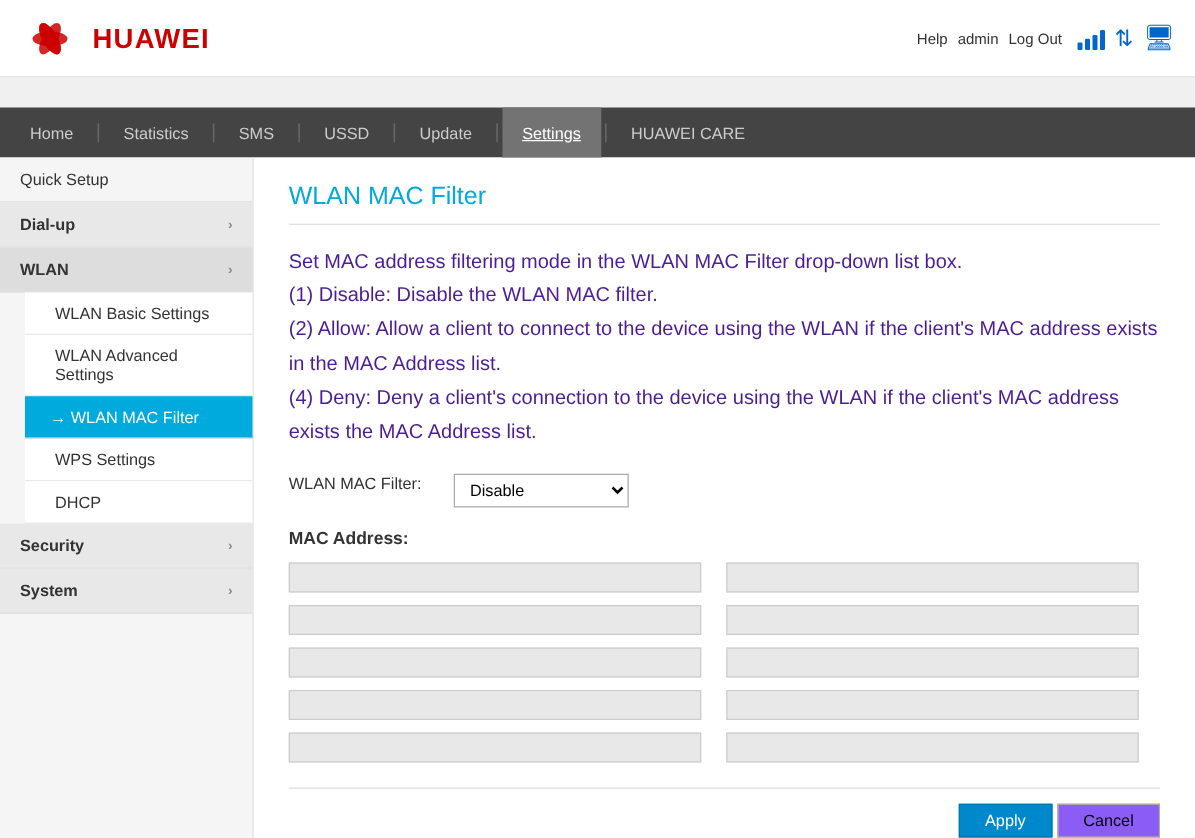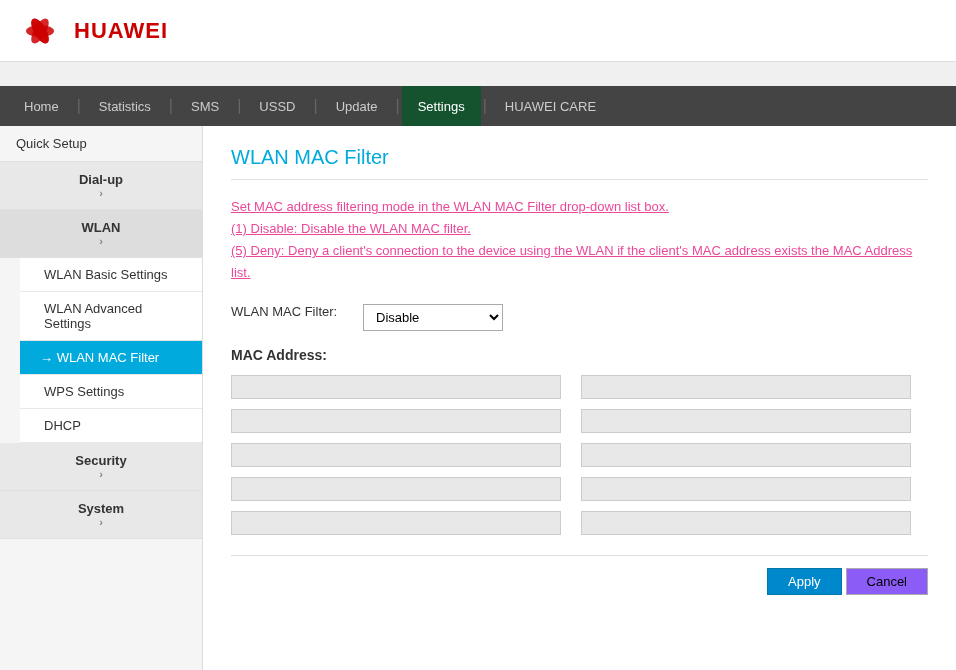--- a/index.html
+++ b/index.html
@@ -78,22 +78,23 @@
       color: #ccc;
       font-size: 13px;
       padding: 0 16px;
       height: 40px;
       display: flex;
       align-items: center;
       cursor: pointer;
       position: relative;
     }
     .nav-item.active {
-      background: #14532d;
+      background: #737373;
       color: #fff;
+      text-decoration: underline;
     }
     .nav-separator {
       color: #666;
       font-size: 16px;
       padding: 0 2px;
     }
 
     
     .content-area {
       display: flex;
@@ -114,21 +115,20 @@
       display: flex;
       align-items: center;
       justify-content: space-between;
       border-bottom: 1px solid #e0e0e0;
       color: #333;
     }
     .sidebar-item.section {
       background: #e8e8e8;
       font-weight: bold;
       color: #333;
-      flex-direction: column;
     }
     .sidebar-sub {
       padding: 9px 24px;
       font-size: 13px;
       cursor: pointer;
       border-bottom: 1px solid #e8e8e8;
       color: #333;
       background: #fff;
       margin-left: 20px;
     }
@@ -152,25 +152,24 @@
     }
     .page-title {
       font-size: 20px;
       color: #00aadd;
       font-weight: normal;
       margin-bottom: 16px;
       padding-bottom: 10px;
       border-bottom: 1px solid #e0e0e0;
     }
     .description {
-      font-size: 13px;
-      color: #ec4899;
+      font-size: 16px;
+      color: #4c1d95;
       line-height: 1.7;
       margin-bottom: 20px;
-      text-decoration: underline;
     }
     .filter-row {
       display: flex;
       align-items: flex-start;
       margin-bottom: 16px;
       gap: 12px;
     }
     .filter-label {
       font-size: 13px;
       color: #333;
@@ -236,20 +235,37 @@
   <div class="logo-area">
 
     <svg class="logo-icon" viewBox="0 0 48 36" xmlns="http://www.w3.org/2000/svg">
       <ellipse cx="24" cy="18" rx="6" ry="14" fill="#cc0000" transform="rotate(-30 24 18)" opacity="0.85"></ellipse>
       <ellipse cx="24" cy="18" rx="6" ry="14" fill="#cc0000" transform="rotate(30 24 18)" opacity="0.85"></ellipse>
       <ellipse cx="24" cy="18" rx="6" ry="14" fill="#cc0000" transform="rotate(90 24 18)" opacity="0.85"></ellipse>
       <ellipse cx="24" cy="18" rx="6" ry="14" fill="#cc0000" transform="rotate(150 24 18)" opacity="0.85"></ellipse>
     </svg>
     <span class="logo-text">HUAWEI</span>
   </div>
+  <div class="top-right">
+    <div class="top-links">
+      <span>Help</span>
+      <span>admin</span>
+      <span>Log Out</span>
+    </div>
+    <div class="status-icons">
+      <div class="signal-bars">
+        <div class="bar"></div>
+        <div class="bar"></div>
+        <div class="bar"></div>
+        <div class="bar"></div>
+      </div>
+      <span class="screen-icon" style="font-size:18px; color:#0066cc;">⇅</span>
+      <span class="screen-icon">🖥</span>
+    </div>
+  </div>
 </div>
 
 <nav class="main-nav">
   <span class="nav-item">Home</span>
   <span class="nav-separator">|</span>
   <span class="nav-item">Statistics</span>
   <span class="nav-separator">|</span>
   <span class="nav-item">SMS</span>
   <span class="nav-separator">|</span>
   <span class="nav-item">USSD</span>
@@ -299,21 +315,22 @@
       <span class="chevron">›</span>
     </div>
   </aside>
 
   <main class="main-panel">
     <h1 class="page-title">WLAN MAC Filter</h1>
 
     <div class="description">
       <p>Set MAC address filtering mode in the WLAN MAC Filter drop-down list box.</p>
       <p>(1) Disable: Disable the WLAN MAC filter.</p>
-      <p>(5) Deny: Deny a client's connection to the device using the WLAN if the client's MAC address exists the MAC Address list.</p>
+      <p>(2) Allow: Allow a client to connect to the device using the WLAN if the client's MAC address exists in the MAC Address list.</p>
+      <p>(4) Deny: Deny a client's connection to the device using the WLAN if the client's MAC address exists the MAC Address list.</p>
     </div>
 
     <div class="filter-row">
       <label class="filter-label">WLAN MAC Filter:</label>
       <select class="filter-select">
         <option>Disable</option>
         <option>Allow</option>
         <option>Deny</option>
       </select>
     </div>

